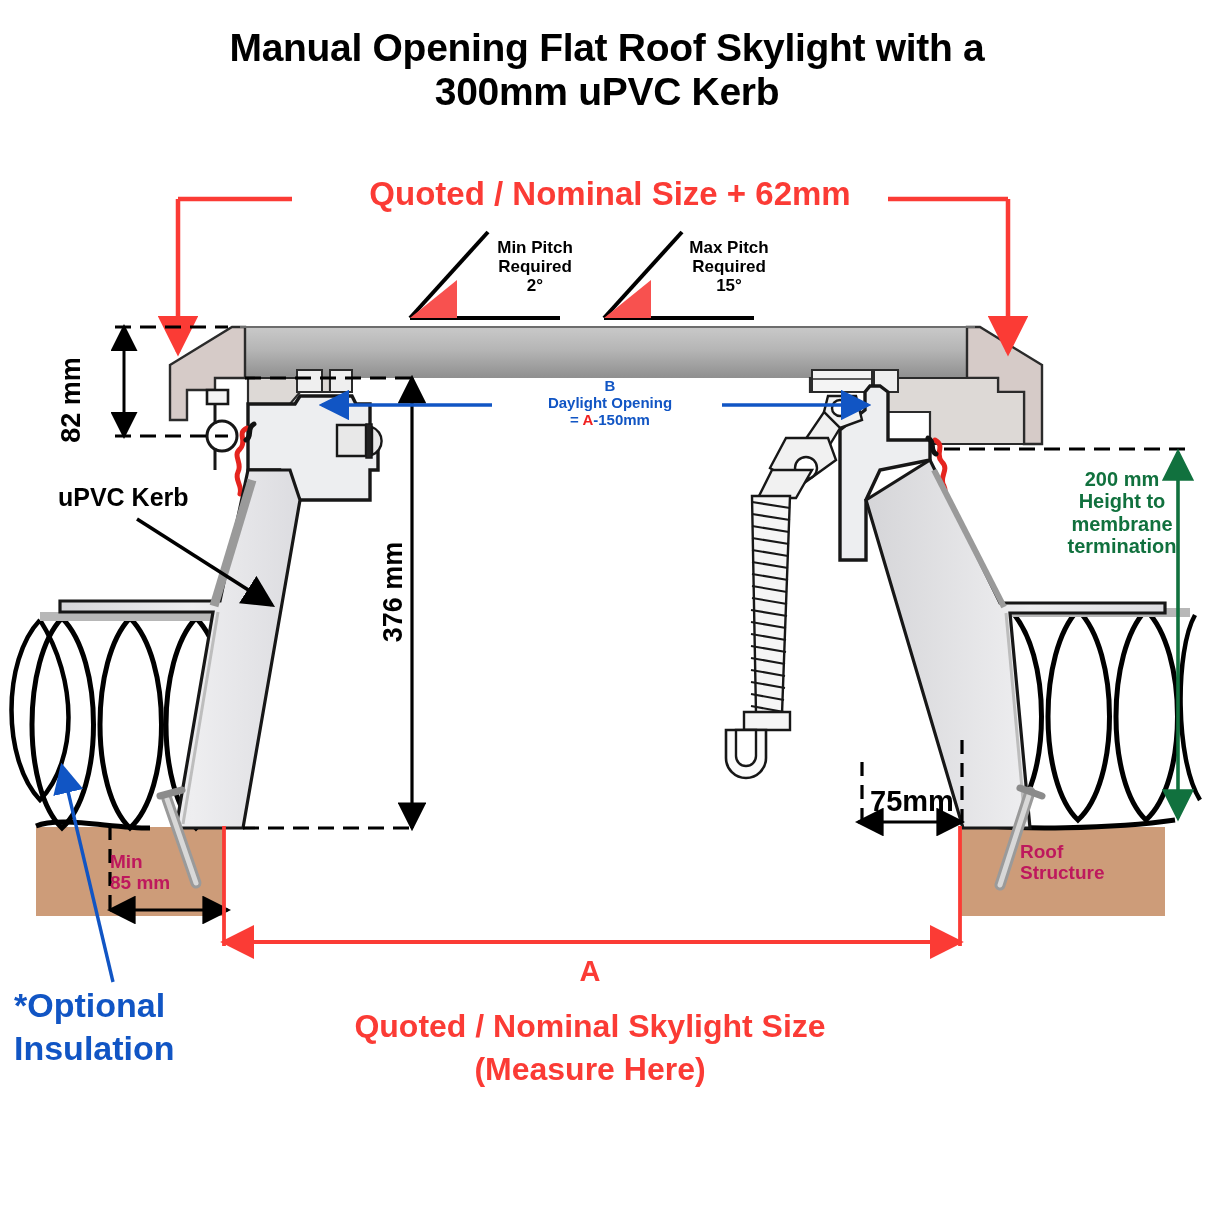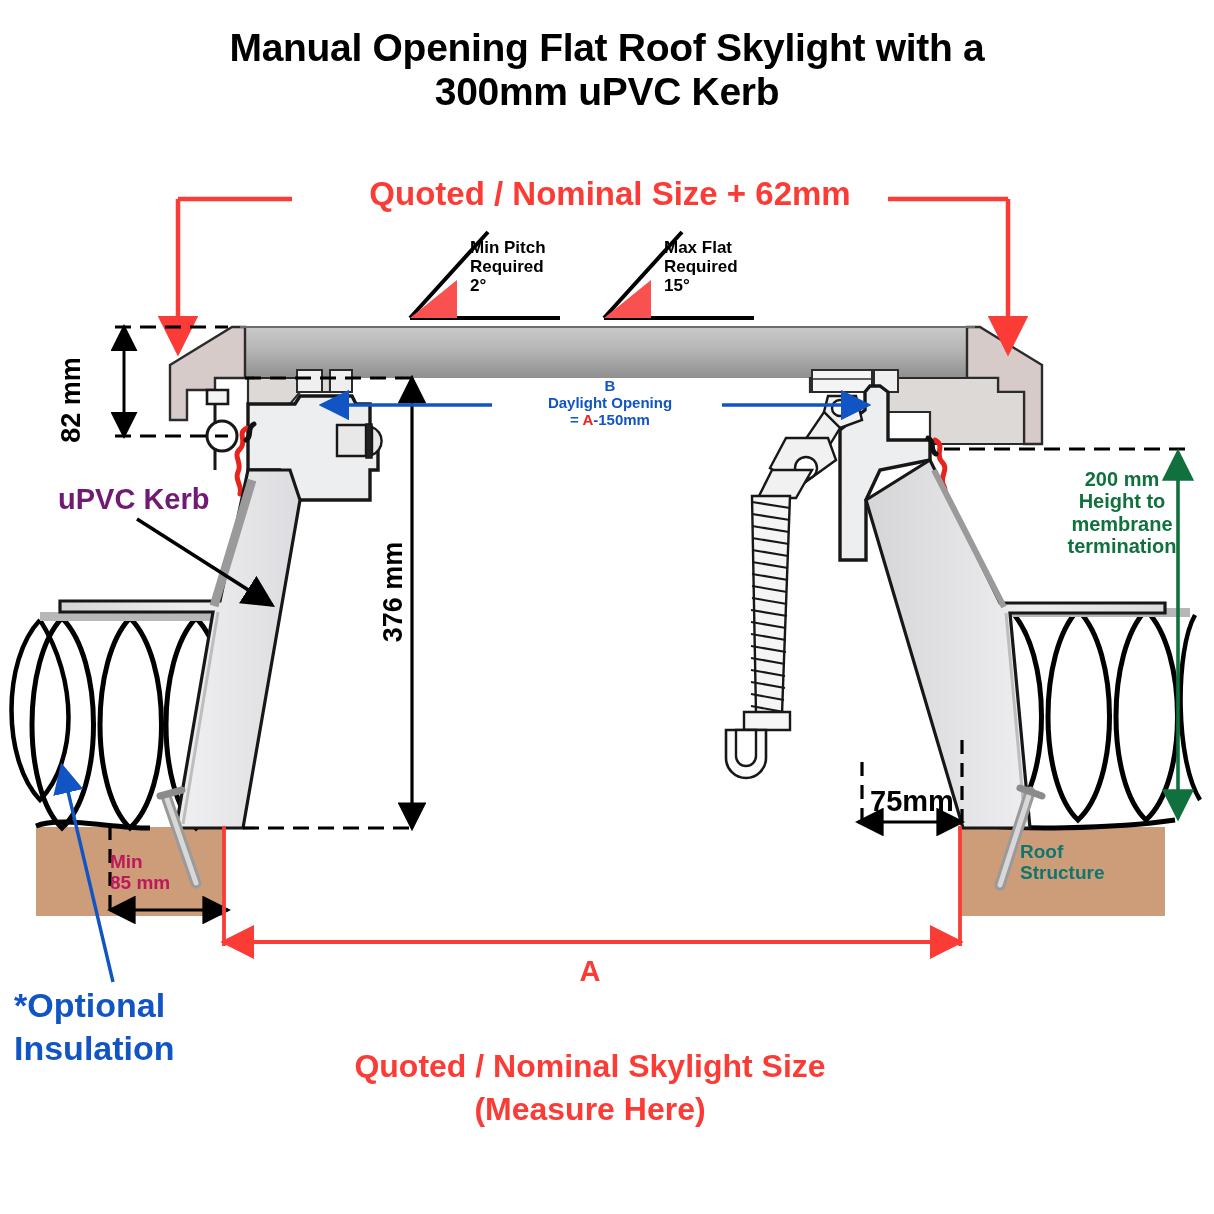--- a/index.html
+++ b/index.html
@@ -45,21 +45,21 @@
     width: 640px;
     text-align: center;
     font-size: 33px;
     font-weight: bold;
     color: #fb3b35;
   }
   .pitch-label {
     font-size: 17px;
     font-weight: bold;
     color: #000000;
-    text-align: left;
+    text-align: center;
   }
   .pitch-min { left: 470px; top: 238px; width: 130px; }
   .pitch-max { left: 664px; top: 238px; width: 130px; }
 
   .lbl-82 {
     left: 56px; top: 345px;
     width: 110px;
     text-align: center;
     font-size: 27px;
     font-weight: bold;
@@ -81,23 +81,23 @@
     left: 495px; top: 378px;
     width: 230px;
     text-align: center;
     font-size: 15px;
     font-weight: bold;
     color: #1155c4;
   }
   .lbl-daylight .rd { color: #f02020; }
   .lbl-kerb {
     left: 58px; top: 483px;
-    font-size: 29px;
-    font-weight: bold;
-    color: #701a75;
+    font-size: 25px;
+    font-weight: bold;
+    color: #000000;
   }
   .lbl-green {
     left: 1052px; top: 468px;
     width: 140px;
     text-align: center;
     font-size: 20px;
     font-weight: bold;
     color: #11713e;
   }
   .lbl-min85 {
@@ -111,21 +111,21 @@
     left: 870px; top: 785px;
     font-size: 29px;
     font-weight: bold;
     color: #000;
   }
   .lbl-roofstruct {
     left: 1020px; top: 841px;
     width: 130px;
     font-size: 19px;
     font-weight: bold;
-    color: #0f766e;
+    color: #be185d;
   }
   .lbl-optional {
     left: 14px; top: 984px;
     width: 210px;
     font-size: 34px;
     font-weight: bold;
     color: #1155c4;
     line-height: 1.25;
   }
   .lbl-A {
@@ -137,21 +137,20 @@
     color: #fb3b35;
   }
   .lbl-bottom-red {
     left: 220px; top: 1005px;
     width: 740px;
     text-align: center;
     font-size: 32px;
     font-weight: bold;
     color: #fb3b35;
     line-height: 1.35;
-    margin-top: 40px;
   }
 </style>
 </head>
 <body>
 
 <div id="stage">
 
   <svg class="layer" viewBox="0 0 1214 1214">
     <defs>
       <linearGradient id="glazGrad" x1="0" y1="0" x2="0" y2="1">
@@ -387,21 +386,21 @@
       <path d="M224,942 L960,942" marker-start="url(#arrRedS)" marker-end="url(#arrRed)"></path>
     </g>
   </svg>
 
   <div class="txt title"><span>Manual Opening Flat Roof Skylight with a</span><br><span>300mm uPVC Kerb</span></div>
 
   <div class="txt hdr-red">Quoted / Nominal Size + 62mm</div>
 
   <div class="txt pitch-label pitch-min"><span>Min Pitch</span><br><span>Required</span><br><span>2°</span></div>
 
-  <div class="txt pitch-label pitch-max"><span>Max Flat</span><br><span>Required</span><br><span>15°</span></div>
+  <div class="txt pitch-label pitch-max"><span>Max Pitch</span><br><span>Required</span><br><span>15°</span></div>
 
   <div class="txt lbl-82">82 mm</div>
   <div class="txt lbl-376">376 mm</div>
 
   <div class="txt lbl-daylight"><span>B</span><br><span>Daylight Opening</span><br><span>= </span><span class="rd">A</span><span>-150mm</span></div>
 
   <div class="txt lbl-kerb">uPVC Kerb</div>
 
   <div class="txt lbl-green"><span style="white-space:pre-line">200 mm
 Height to

